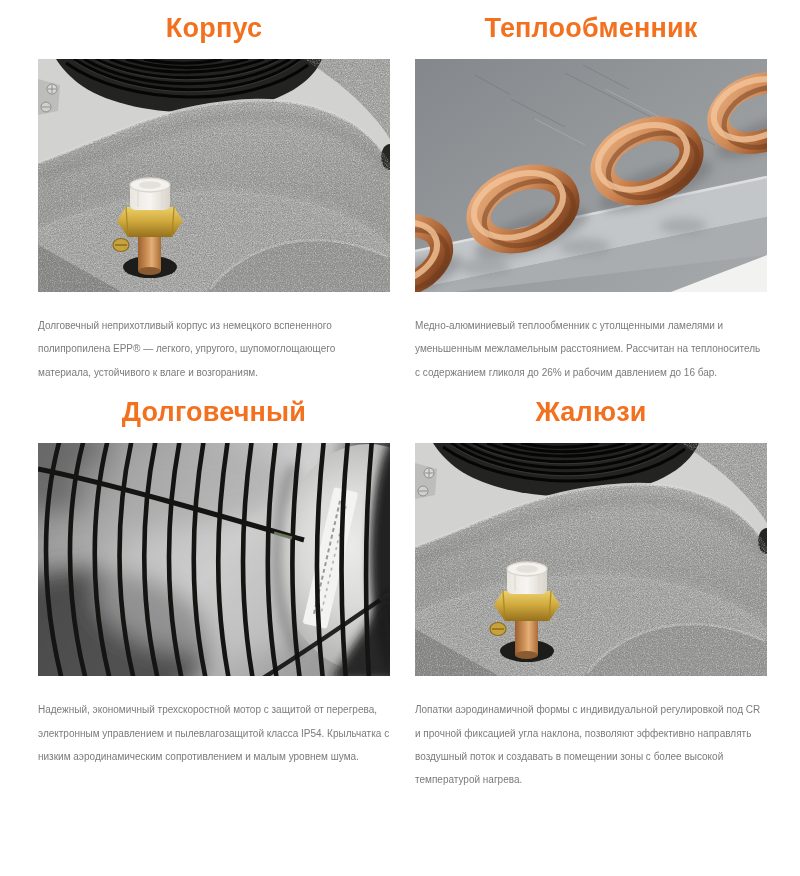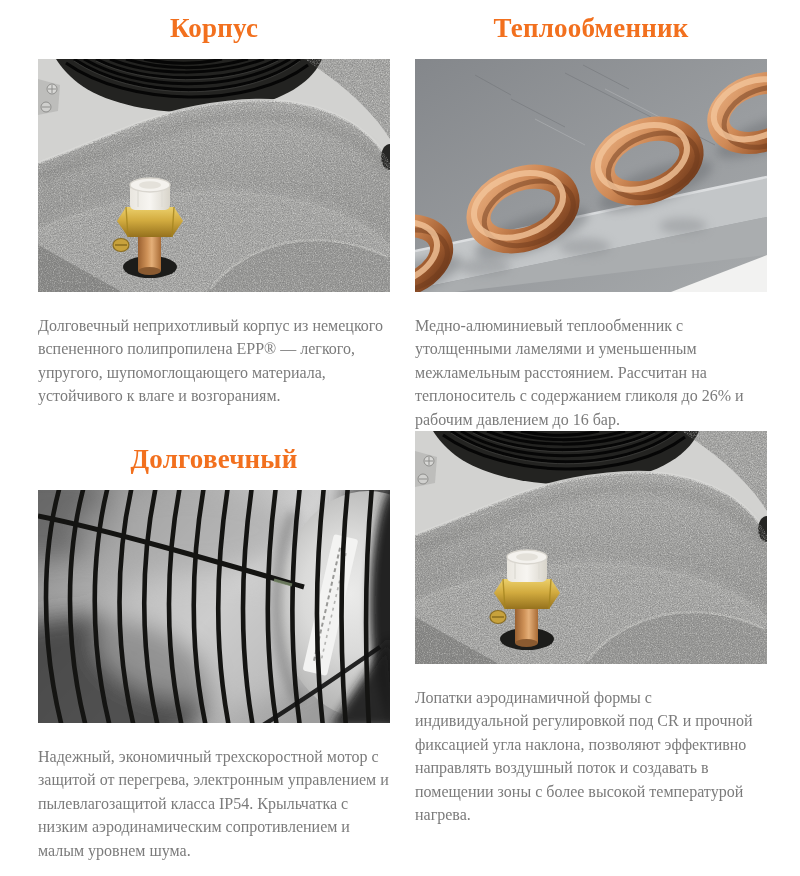--- a/index.html
+++ b/index.html
@@ -7,31 +7,31 @@
     width:800px;height:876px;overflow:hidden;
     background:#ffffff;
     font-family:"Liberation Sans",sans-serif;
   }
   .grid{
     display:grid;
     grid-template-columns:352px 352px;
     column-gap:25px;
     padding:0 33px 0 38px;
   }
-  .section{display:flex;flex-direction:column;font-family:Liberation Serif, serif;}
+  .section{display:flex;flex-direction:column;}
   .title{
     margin:12px 0 14px 0;
     font-size:27px;line-height:33px;font-weight:700;
     color:#f2701e;text-align:center;letter-spacing:.2px;
   }
   .photo{width:352px;height:233px;overflow:hidden;background:#bfbfbf;}
   .photo svg{display:block;width:352px;height:233px;}
   .desc{
     margin:22px 0 0 0;
-    font-size:16px;line-height:23.4px;
+    font-size:10px;line-height:23.4px;
     color:#7b7b7b;
   }
   .defs-holder{position:absolute;width:0;height:0;overflow:hidden;}
 </style>
 </head>
 <body>
 
 <svg class="defs-holder" aria-hidden="true">
   <defs>
     <filter id="b6" x="-40%" y="-40%" width="180%" height="180%">
@@ -277,20 +277,21 @@
     <h2 class="title">Долговечный</h2>
     <div class="photo" aria-label="axial-fan-guard-and-motor">
       <svg viewBox="0 0 352 233">
           <use href="#ph-fan"></use>
         </svg>
     </div>
     <p class="desc">Надежный, экономичный трехскоростной мотор с защитой от перегрева, электронным управлением и пылевлагозащитой класса IP54. Крыльчатка с низким аэродинамическим сопротивлением и малым уровнем шума.</p>
   </section>
 
   <section class="section">
+    <h2 class="title">Жалюзи</h2>
     <div class="photo" aria-label="epp-foam-housing-with-brass-valve">
       <svg viewBox="0 0 352 233">
           <use href="#ph-housing"></use>
         </svg>
     </div>
     <p class="desc">Лопатки аэродинамичной формы с индивидуальной регулировкой под CR и прочной фиксацией угла наклона, позволяют эффективно направлять воздушный поток и создавать в помещении зоны с более высокой температурой нагрева.</p>
   </section>
 
 </div>
 

